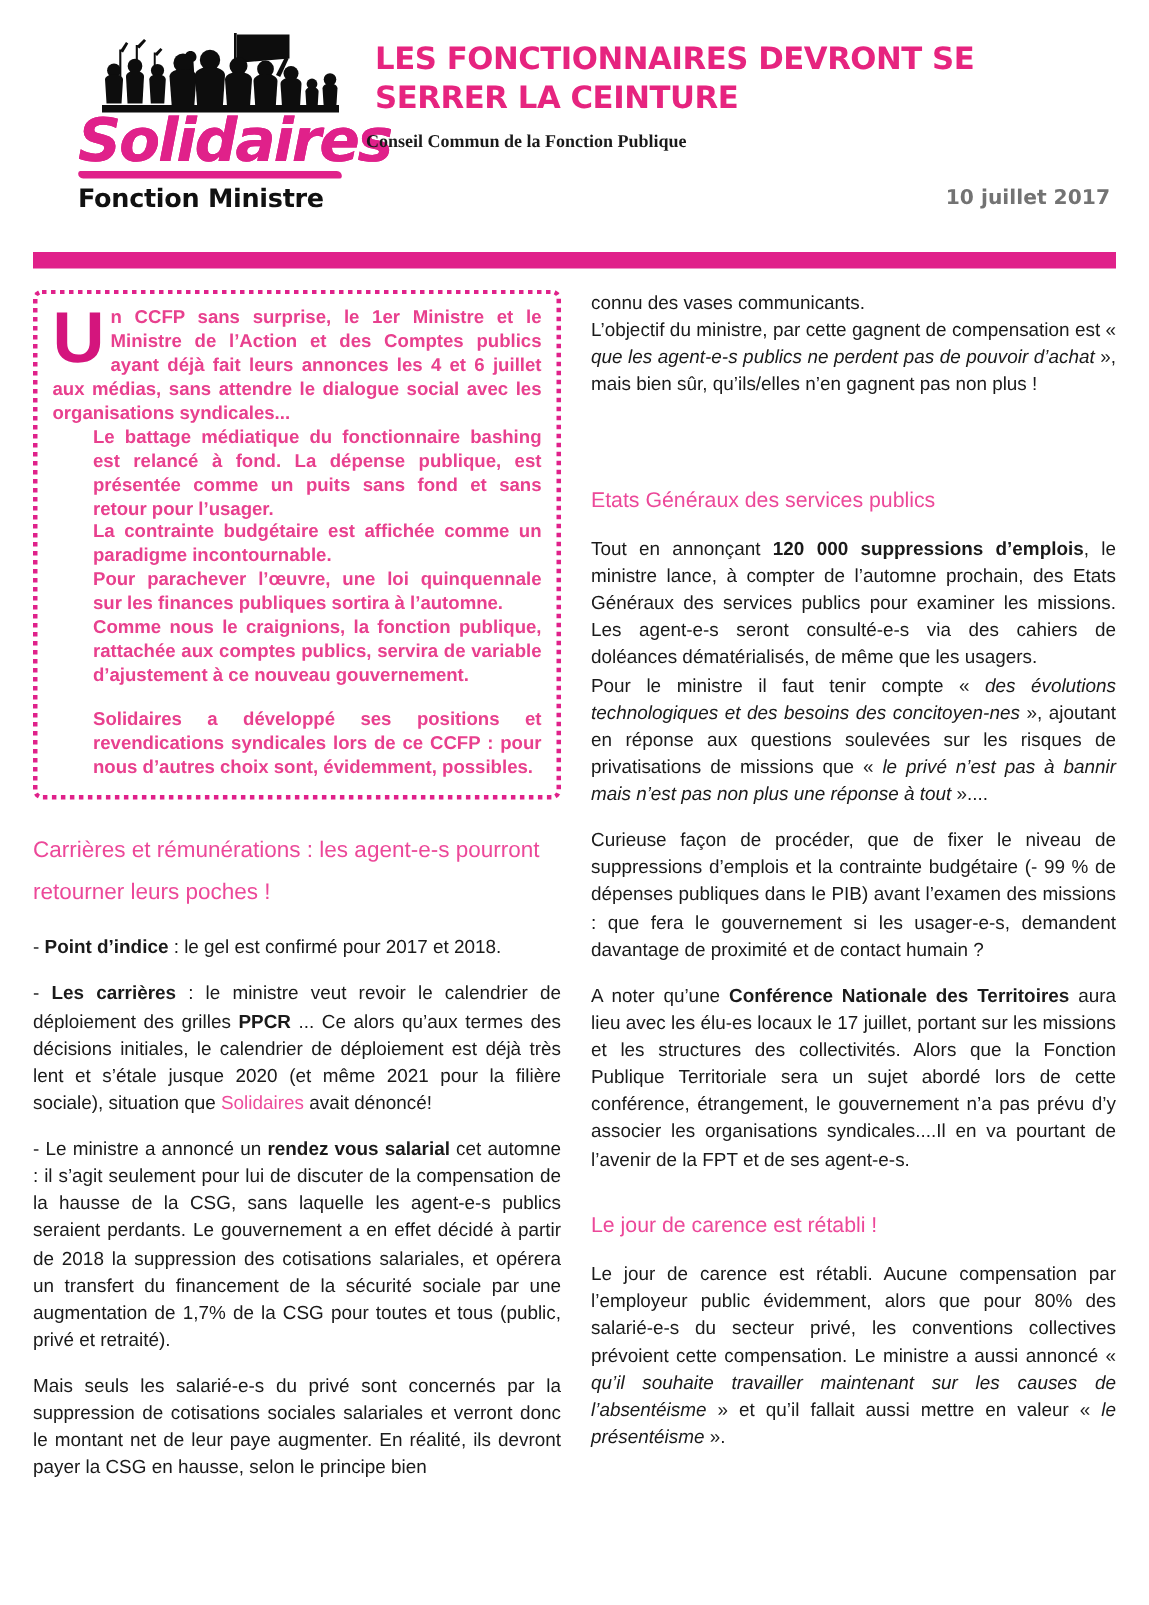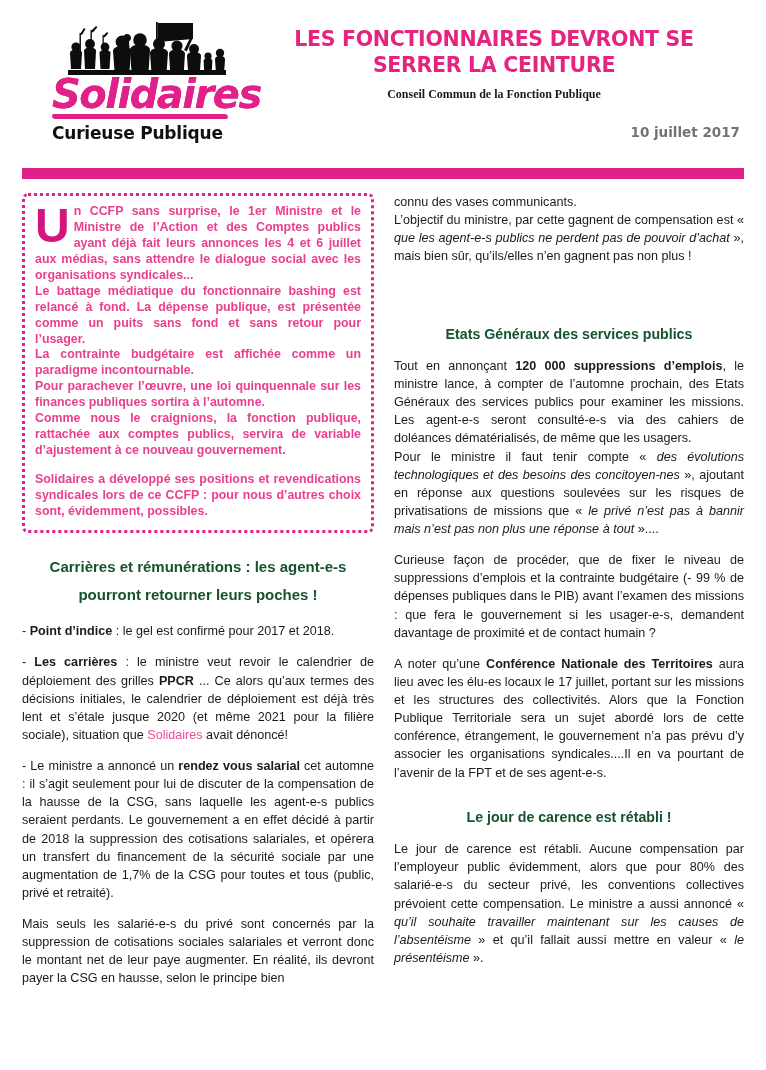--- a/index.html
+++ b/index.html
@@ -75,21 +75,20 @@
     font-weight: bold;
     font-size: 17px;
     color: #111111;
     margin-top: 4px;
     letter-spacing: -0.2px;
   }
 
   .head-text {
     flex: 1 1 auto;
     padding-top: 6px;
-    text-align: center;
     position: relative;
   }
 
   .head-title {
     font-family: "DejaVu Sans", sans-serif;
     font-weight: bold;
     font-size: 20.5px;
     line-height: 1.28;
     color: #E6247F;
     letter-spacing: -0.3px;
@@ -147,43 +146,42 @@
 
   .lead-text {
     color: #E8408E;
     font-family: "Liberation Sans", sans-serif;
     font-weight: bold;
     font-size: 12.4px;
     line-height: 1.285;
     text-align: justify;
     margin: 0;
   }
-  .lead-text + .lead-text { margin-top: 0; }
+  .lead-text + .lead-text { margin-top: 0; margin-left: 27px; }
 
   .lead-text.gap { margin-top: 13px; }
 
   .dropcap {
     float: left;
     font-family: "Liberation Sans", sans-serif;
     font-weight: bold;
     font-size: 48px;
     line-height: 0.82;
     color: #D4157D;
     padding: 1px 4px 0 0;
     margin-top: 1px;
   }
 
   
   .sec-head {
     font-family: "Liberation Sans", sans-serif;
-    font-weight: bold;
+    font-weight: normal;
     font-size: 15px;
     line-height: 1.85;
-    color: #14532d;
-    text-align: center;
+    color: #ec4899;
     margin: 20px 0 14px 0;
   }
 
   .sec-head.tight {
     font-size: 14.2px;
     line-height: 1.3;
     margin: 26px 0 14px 0;
   }
 
   p.body {
@@ -256,21 +254,21 @@
 
             <circle cx="160" cy="33" r="4.2"></circle>
             <path d="M155 39 c0 -2 2.4 -3.3 5 -3.3 c2.6 0 5 1.3 5 3.3 l-1 15 l-8 0 z"></path>
           </g>
 
           <rect x="8" y="50" width="158" height="5"></rect>
         </g>
       </svg>
       <div class="logo-word">Solidaires</div>
       <div class="logo-underline"></div>
-      <div class="logo-sub">Curieuse Publique</div>
+      <div class="logo-sub">Fonction Ministre</div>
     </div>
 
     <div class="head-text">
       <div class="head-title">LES FONCTIONNAIRES DEVRONT SE SERRER LA CEINTURE</div>
       <div class="head-subtitle">Conseil Commun de la Fonction Publique</div>
       <div class="head-date">10 juillet 2017</div>
     </div>
   </div>
 
   <div class="pink-rule"></div>

